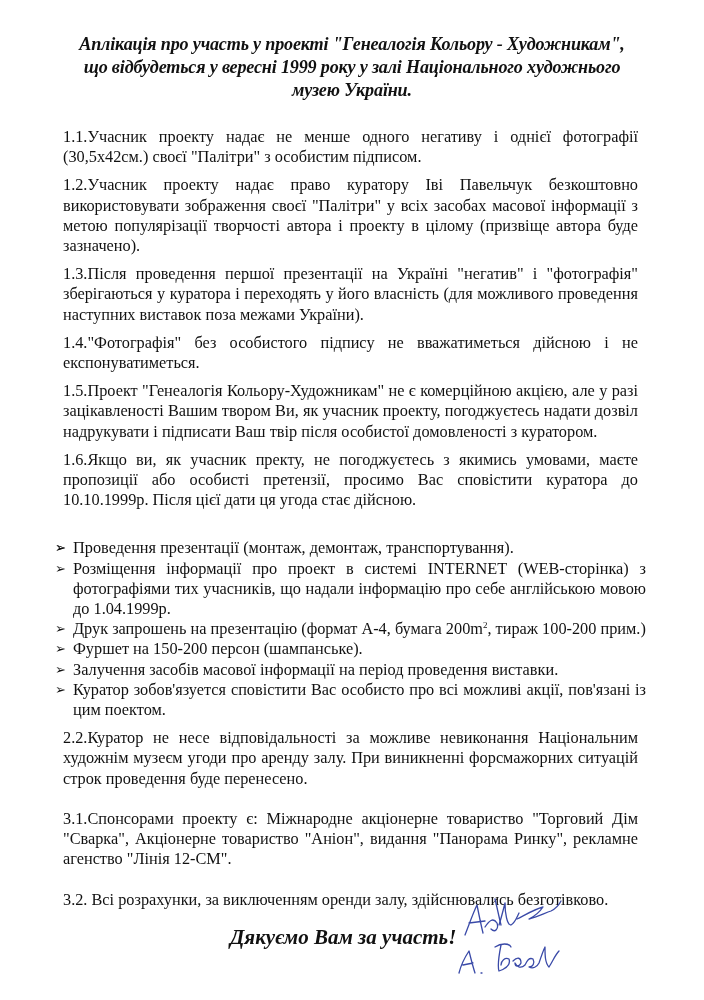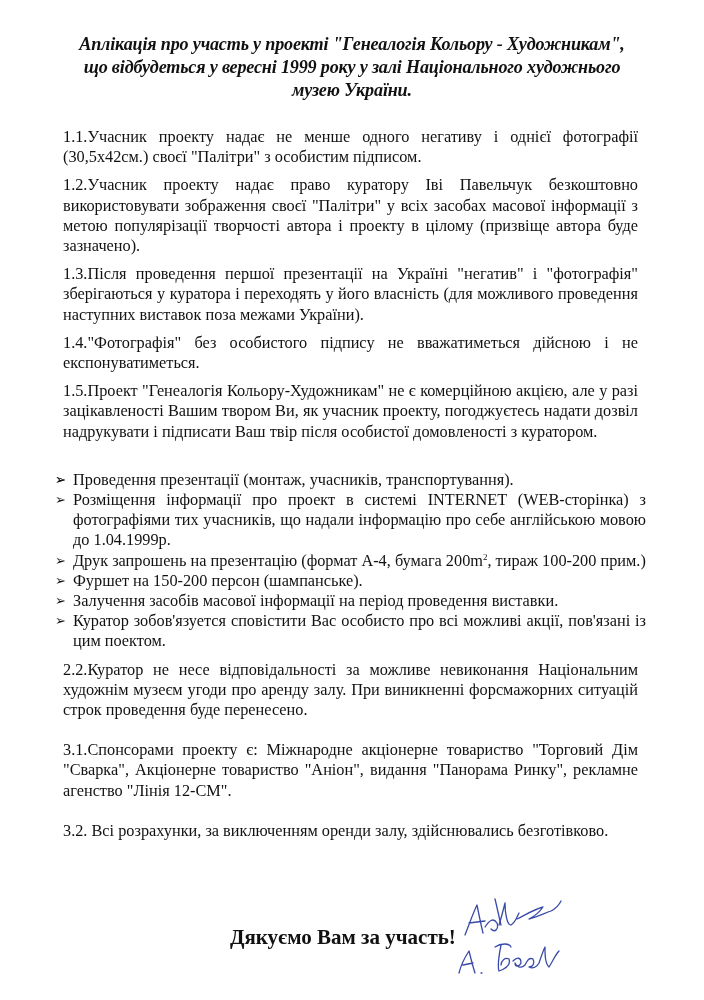--- a/index.html
+++ b/index.html
@@ -24,21 +24,21 @@
   .para.gap-top { margin-top: 20px; }
   .gap { height: 20px; }
   .bul { position: relative; padding-left: 18px; text-align: justify; }
   .bul .arrow {
     position: absolute; left: 0; top: 0; width: 14px; font-size: 13px;
     line-height: 20.2px; font-family: "DejaVu Sans", sans-serif;
   }
   sup { font-size: 9px; line-height: 0; }
   .thanks {
     position: absolute; left: 230px; top: 925px;
-    font-weight: bold; font-size: 21px;
+    font-style: italic; font-weight: bold; font-size: 21px;
     white-space: nowrap;
   }
   .signature { position: absolute; left: 455px; top: 895px; width: 160px; height: 90px; }
 </style>
 </head>
 <body>
 
 <div class="page">
 
   <div class="title">
@@ -46,30 +46,31 @@
     <div>що відбудеться у вересні 1999 року у залі Національного художнього</div>
     <div>музею України.</div>
   </div>
 
   <div class="body">
     <p class="para">1.1.Учасник проекту надає не менше одного негативу і однієї фотографії (30,5х42см.) своєї "Палітри" з особистим підписом.</p>
     <p class="para">1.2.Учасник проекту надає право куратору Іві Павельчук безкоштовно використовувати зображення своєї "Палітри" у всіх засобах масової інформації з метою популярізації творчості автора і проекту в цілому (призвіще автора буде зазначено).</p>
     <p class="para">1.3.Після проведення першої презентації на Україні "негатив" і "фотографія" зберігаються у куратора і переходять у його власність (для можливого проведення наступних виставок поза межами України).</p>
     <p class="para">1.4."Фотографія" без особистого підпису не вважатиметься дійсною і не експонуватиметься.</p>
     <p class="para">1.5.Проект "Генеалогія Кольору-Художникам" не є комерційною акцією, але у разі зацікавленості Вашим твором Ви, як учасник проекту, погоджуєтесь надати дозвіл надрукувати і підписати Ваш твір після особистої домовленості з куратором.</p>
+    <p class="para">1.6.Якщо ви, як учасник пректу, не погоджуєтесь з якимись умовами, маєте пропозиції або особисті претензії, просимо Вас сповістити куратора до 10.10.1999р. Після цієї дати ця угода стає дійсною.</p>
 
     <div class="gap"></div>
 
 
     <div class="bul">
       <span class="arrow">➢</span>
     </div>
     <div class="bul">
       <span class="arrow">➢</span>
-      <span>Проведення презентації (монтаж, учасників, транспортування).</span>
+      <span>Проведення презентації (монтаж, демонтаж, транспортування).</span>
     </div>
     <div class="bul">
       <span class="arrow">➢</span>
       <span>Розміщення інформації про проект в системі INTERNET (WEB-сторінка) з фотографіями тих учасників, що надали інформацію про себе англійською мовою до 1.04.1999р.</span>
     </div>
     <div class="bul">
       <span class="arrow">➢</span>
       <span><span>Друк запрошень на презентацію (формат А-4, бумага 200m</span><sup>2</sup><span>, тираж 100-200 прим.)</span></span>
     </div>
     <div class="bul">

